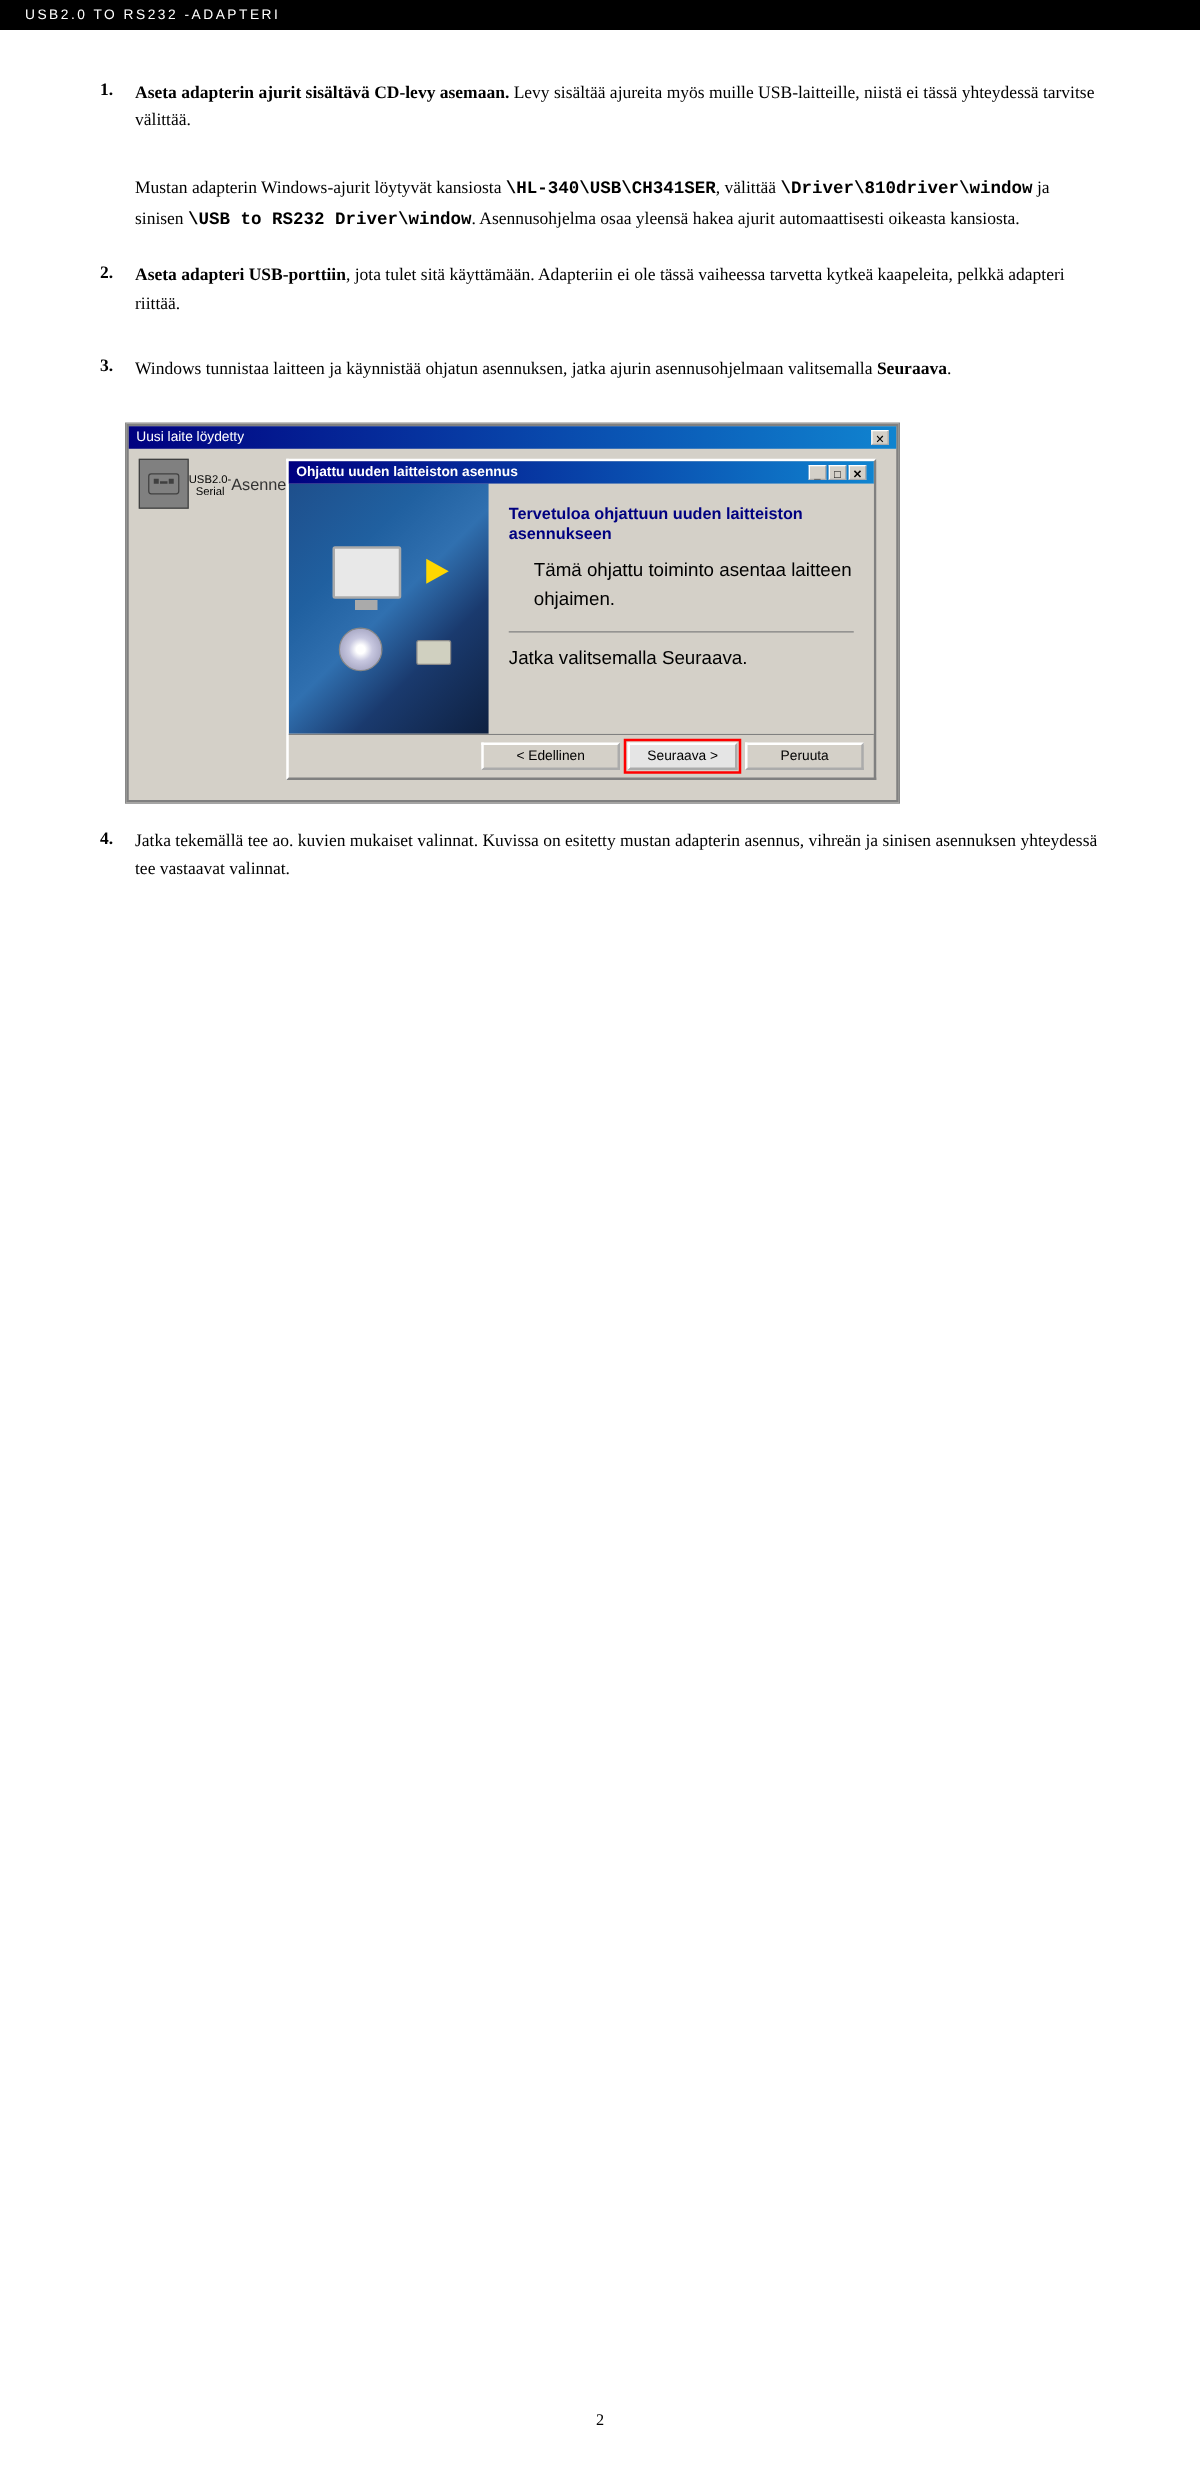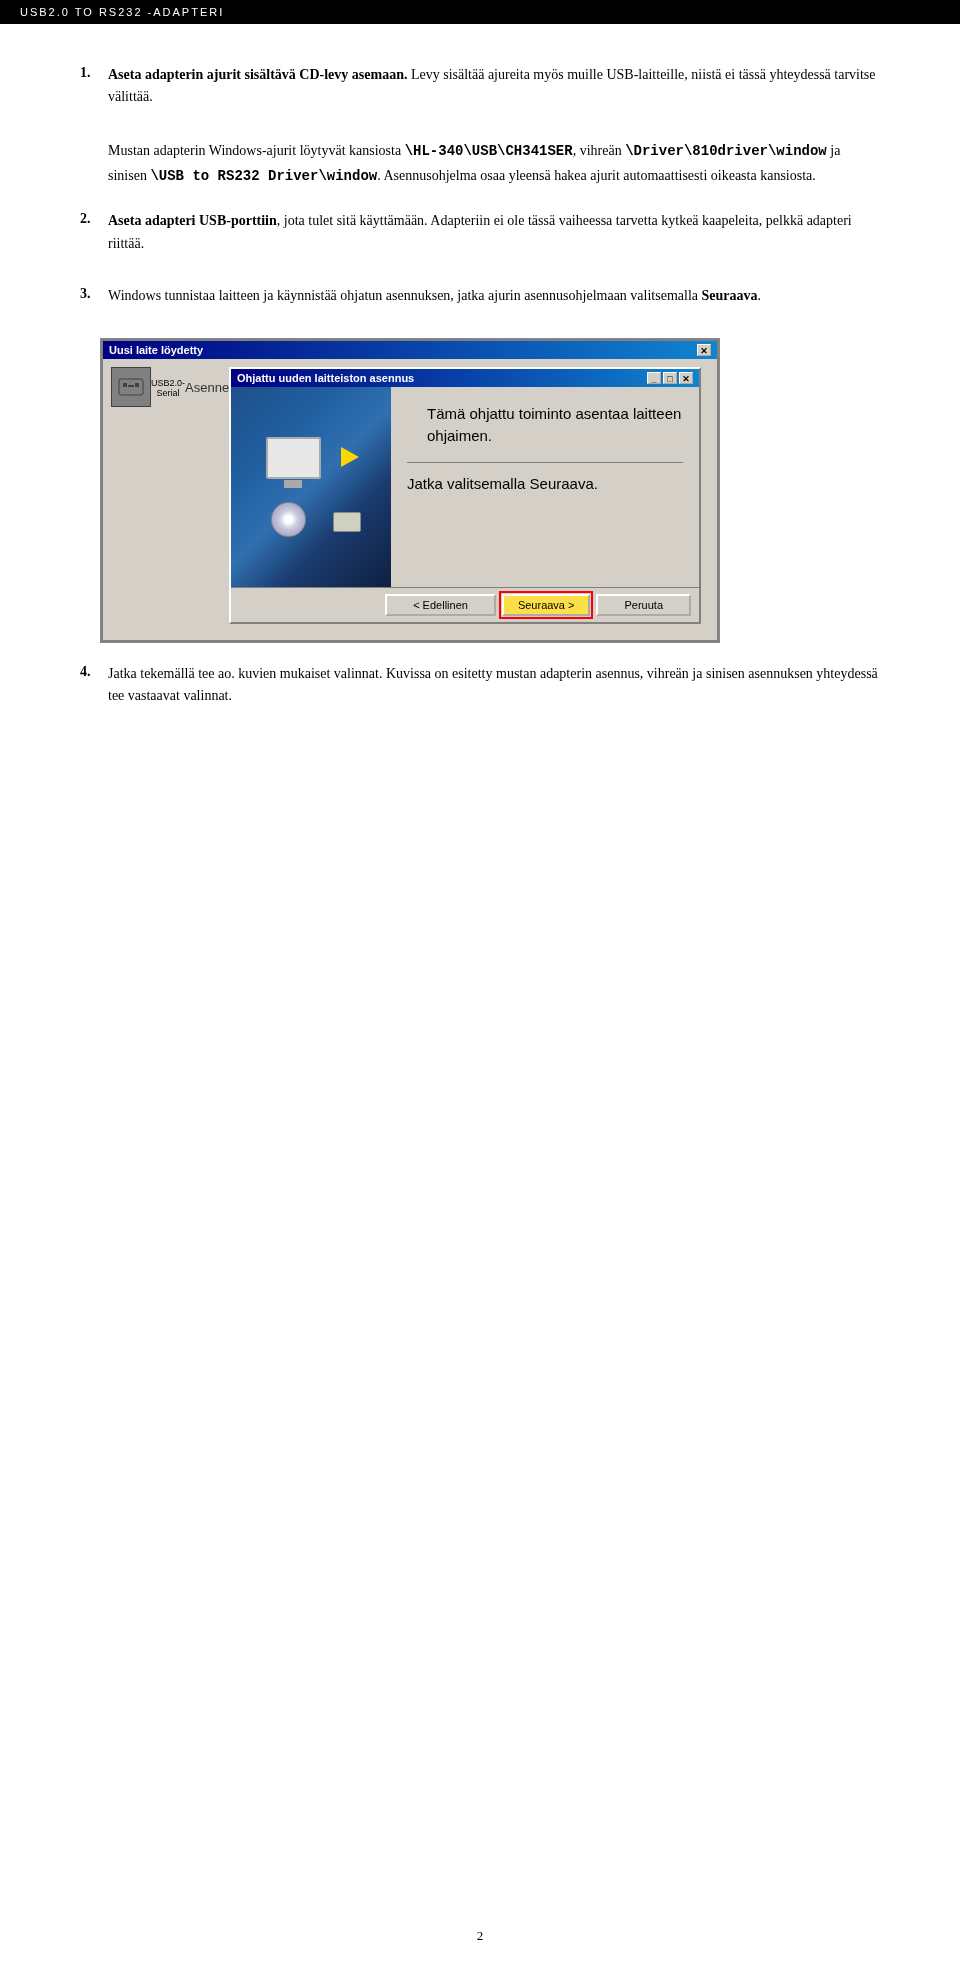--- a/index.html
+++ b/index.html
@@ -92,21 +92,21 @@
       border: 2px solid #808080;
       padding: 0;
       font-family: 'MS Sans Serif', Tahoma, Arial, sans-serif;
       font-size: 11px;
     }
 
     .win-outer-titlebar {
       background: linear-gradient(to right, #000080, #1084d0);
       color: white;
       padding: 3px 6px;
-      font-weight: bold;
+      font-weight: normal;
       font-size: 11px;
       display: flex;
       justify-content: space-between;
       align-items: center;
     }
 
     .win-outer-body {
       padding: 8px;
       display: flex;
       gap: 8px;
@@ -240,21 +240,21 @@
       background: #d4d0c8;
       border: 2px outset #ffffff;
       padding: 3px 26px;
       font-size: 11px;
       font-family: 'MS Sans Serif', Tahoma, Arial, sans-serif;
       cursor: pointer;
       min-width: 70px;
     }
 
     .wizard-btn-active {
-      background: #fde047;
+      background: #e5e5e5;
       border: 2px outset #ffffff;
       padding: 3px 14px;
       font-size: 11px;
       font-family: 'MS Sans Serif', Tahoma, Arial, sans-serif;
       cursor: pointer;
       min-width: 70px;
       outline: 2px solid #ff0000;
       outline-offset: 1px;
     }
 
@@ -280,21 +280,21 @@
 
   <div class="section">
     <span class="section-number bold">1.</span>
     <div class="section-content">
       <p><span class="bold">Aseta adapterin ajurit sisältävä CD-levy asemaan.</span>
       <span>Levy sisältää ajureita myös muille USB-laitteille, niistä ei tässä yhteydessä tarvitse välittää.</span></p>
     </div>
   </div>
 
   <div style="margin-left: 28px; margin-bottom: 22px; font-size:14px; line-height:1.7;">
-    <span>Mustan adapterin Windows-ajurit löytyvät kansiosta </span><span class="mono bold">\HL-340\USB\CH341SER</span><span>, vihreän </span><span class="mono bold">\Driver\810driver\window</span><span> ja sinisen </span><span class="mono bold">\USB to RS232 Driver\window</span><span>. Asennusohjelma osaa yleensä hakea ajurit automaattisesti oikeasta kansiosta.</span>
+    <span>Mustan adapterin Windows-ajurit löytyvät kansiosta </span><span class="mono bold">\HL-340\USB\CH341SER</span><span>, välittää </span><span class="mono bold">\Driver\810driver\window</span><span> ja sinisen </span><span class="mono bold">\USB to RS232 Driver\window</span><span>. Asennusohjelma osaa yleensä hakea ajurit automaattisesti oikeasta kansiosta.</span>
   </div>
 
   <div class="section">
     <span class="section-number bold">2.</span>
     <div class="section-content">
       <p><span class="bold">Aseta adapteri USB-porttiin</span><span>, jota tulet sitä käyttämään.</span>
       <span>Adapteriin ei ole tässä vaiheessa tarvetta kytkeä kaapeleita, pelkkä adapteri riittää.</span></p>
     </div>
   </div>
 
@@ -354,20 +354,21 @@
                   <div style="position:absolute; top:25px; right:12px; width:0; height:0; border-left:18px solid #ffd700; border-top:10px solid transparent; border-bottom:10px solid transparent;"></div>
 
                   <div style="position:absolute; bottom:15px; left:20px; width:35px; height:35px; border-radius:50%; background:radial-gradient(circle at 50% 50%, #fff 15%, #c8c8e0 40%, #9090b0 100%); border:1px solid #888;"></div>
 
                   <div style="position:absolute; bottom:20px; right:10px; width:28px; height:20px; background:#d0d0c0; border:1px solid #888; border-radius:2px;"></div>
                 </div>
               </div>
             </div>
 
             <div class="wizard-right">
+              <div class="wizard-heading">Tervetuloa ohjattuun uuden laitteiston asennukseen</div>
               <div class="wizard-text">Tämä ohjattu toiminto asentaa laitteen ohjaimen.</div>
               <div style="flex:1;"></div>
               <hr class="wizard-divider">
               <div class="wizard-footer-text">Jatka valitsemalla Seuraava.</div>
             </div>
           </div>
 
           <div class="wizard-buttons">
             <button class="wizard-btn">&lt; Edellinen</button>
             <button class="wizard-btn-active">Seuraava &gt;</button>

